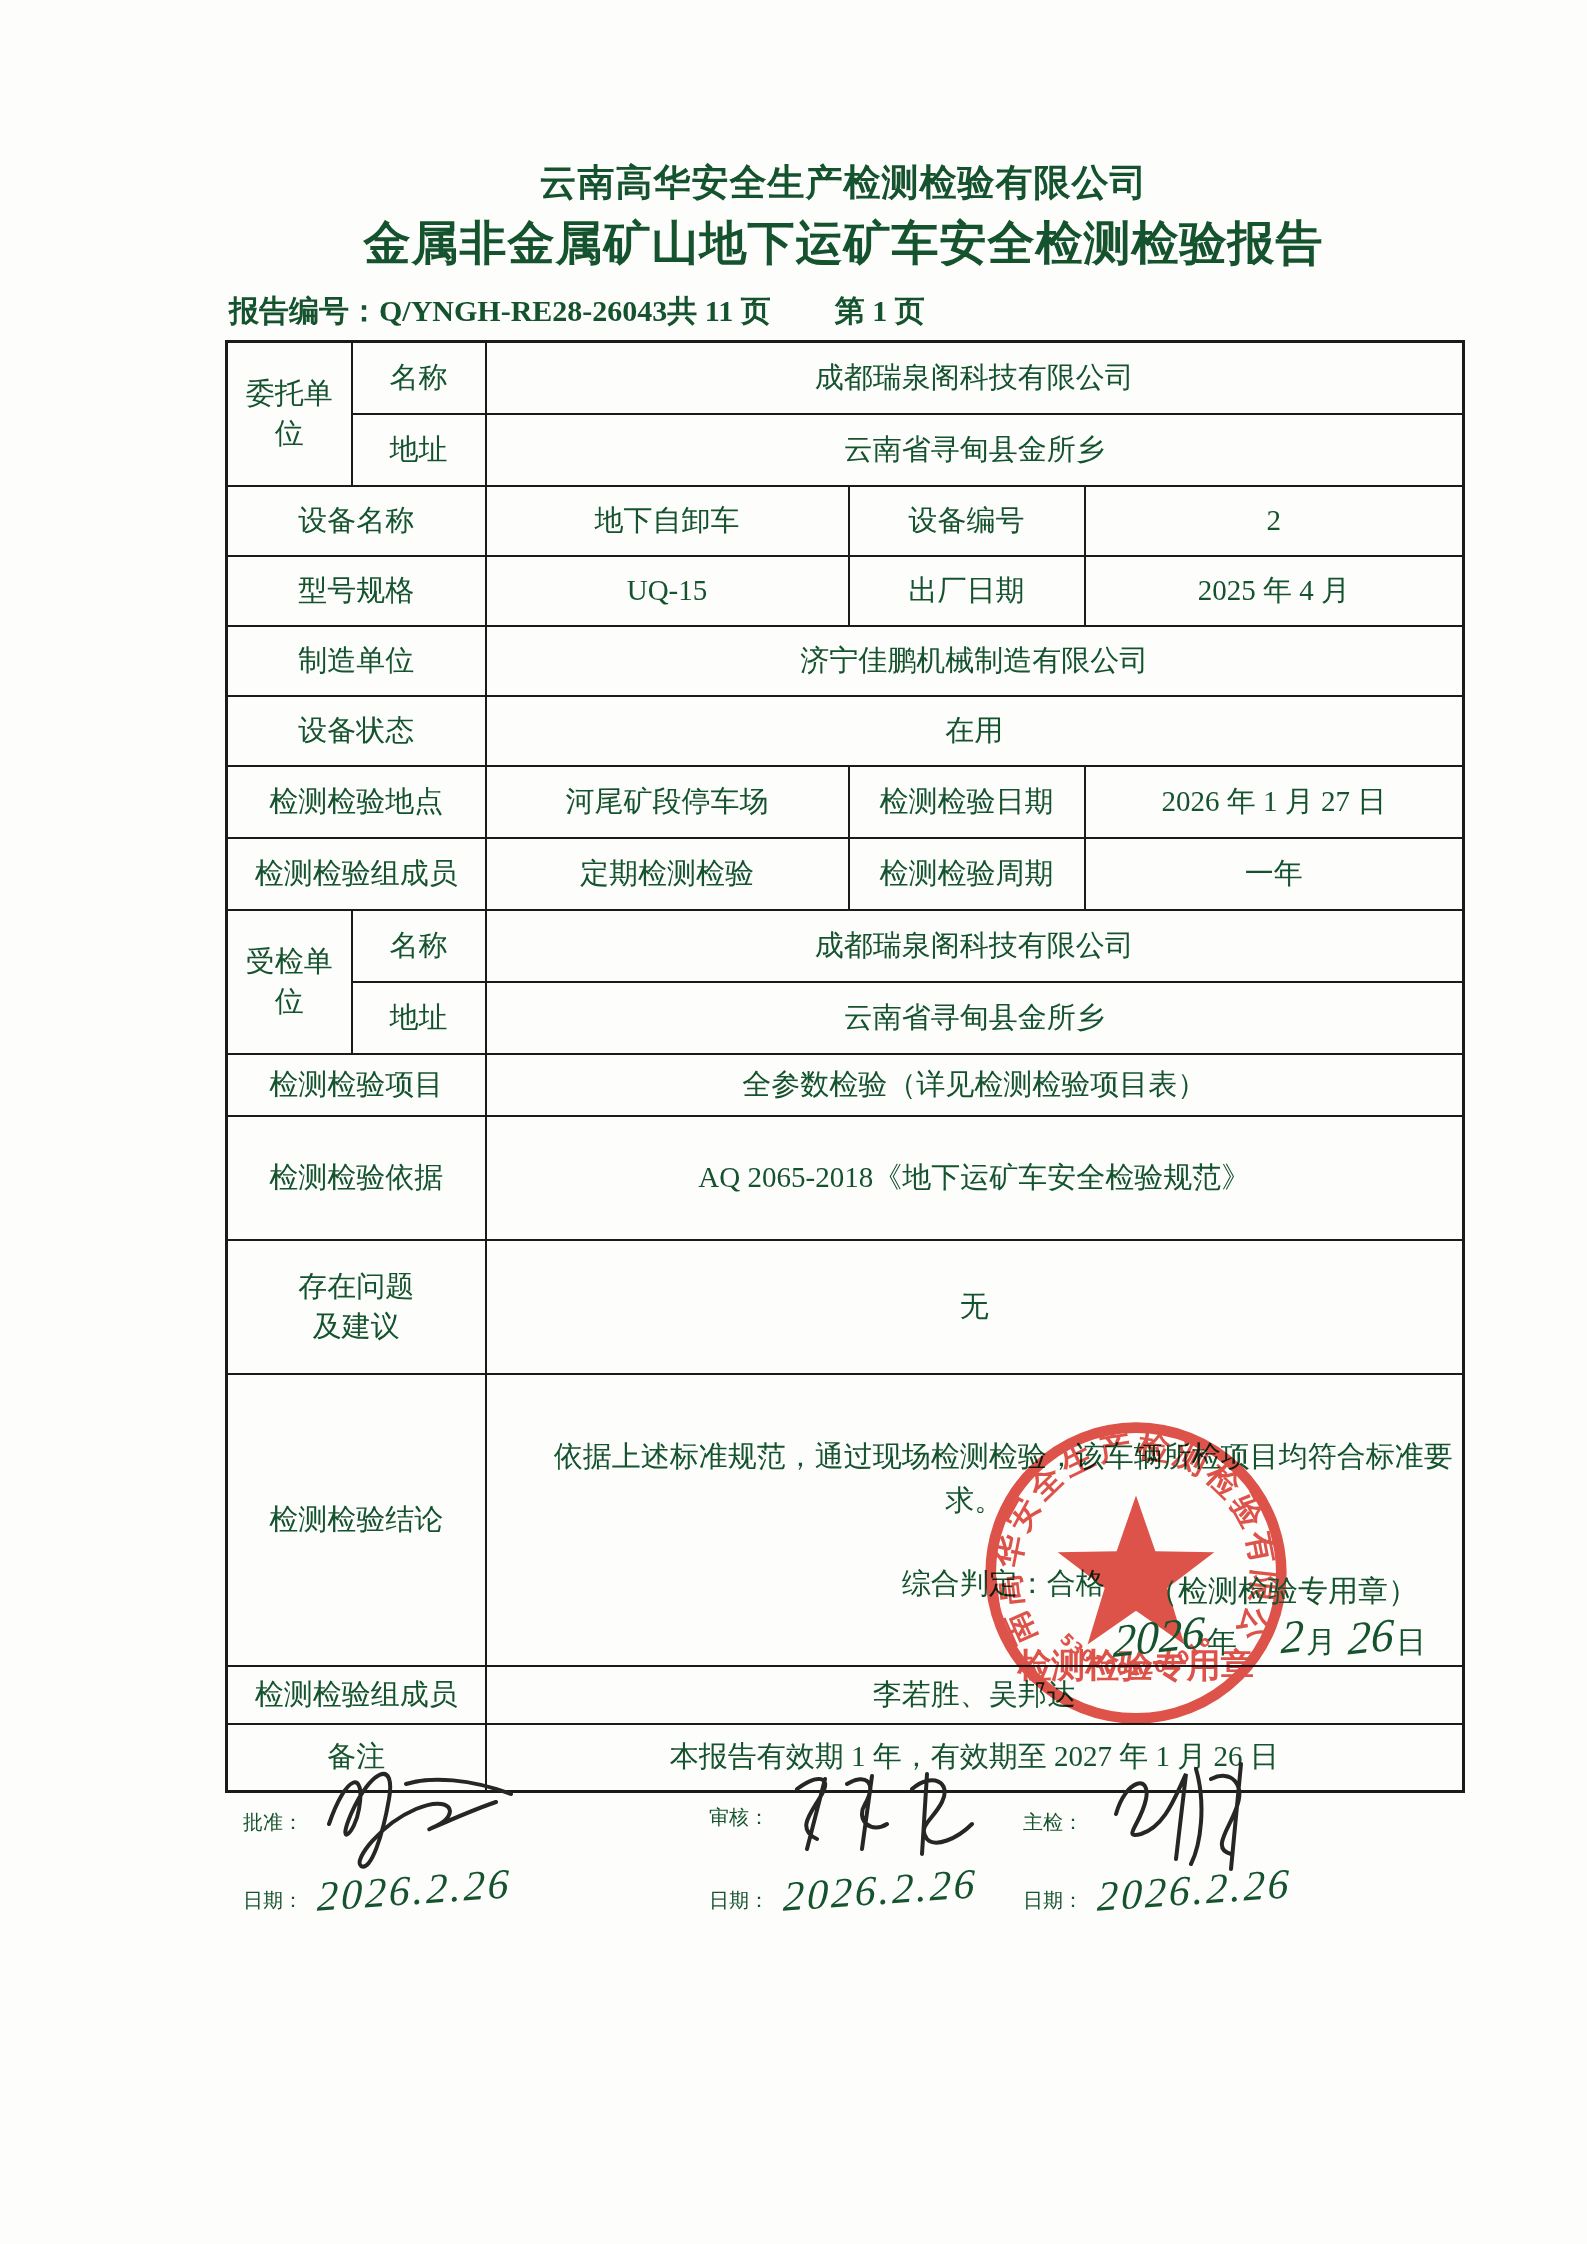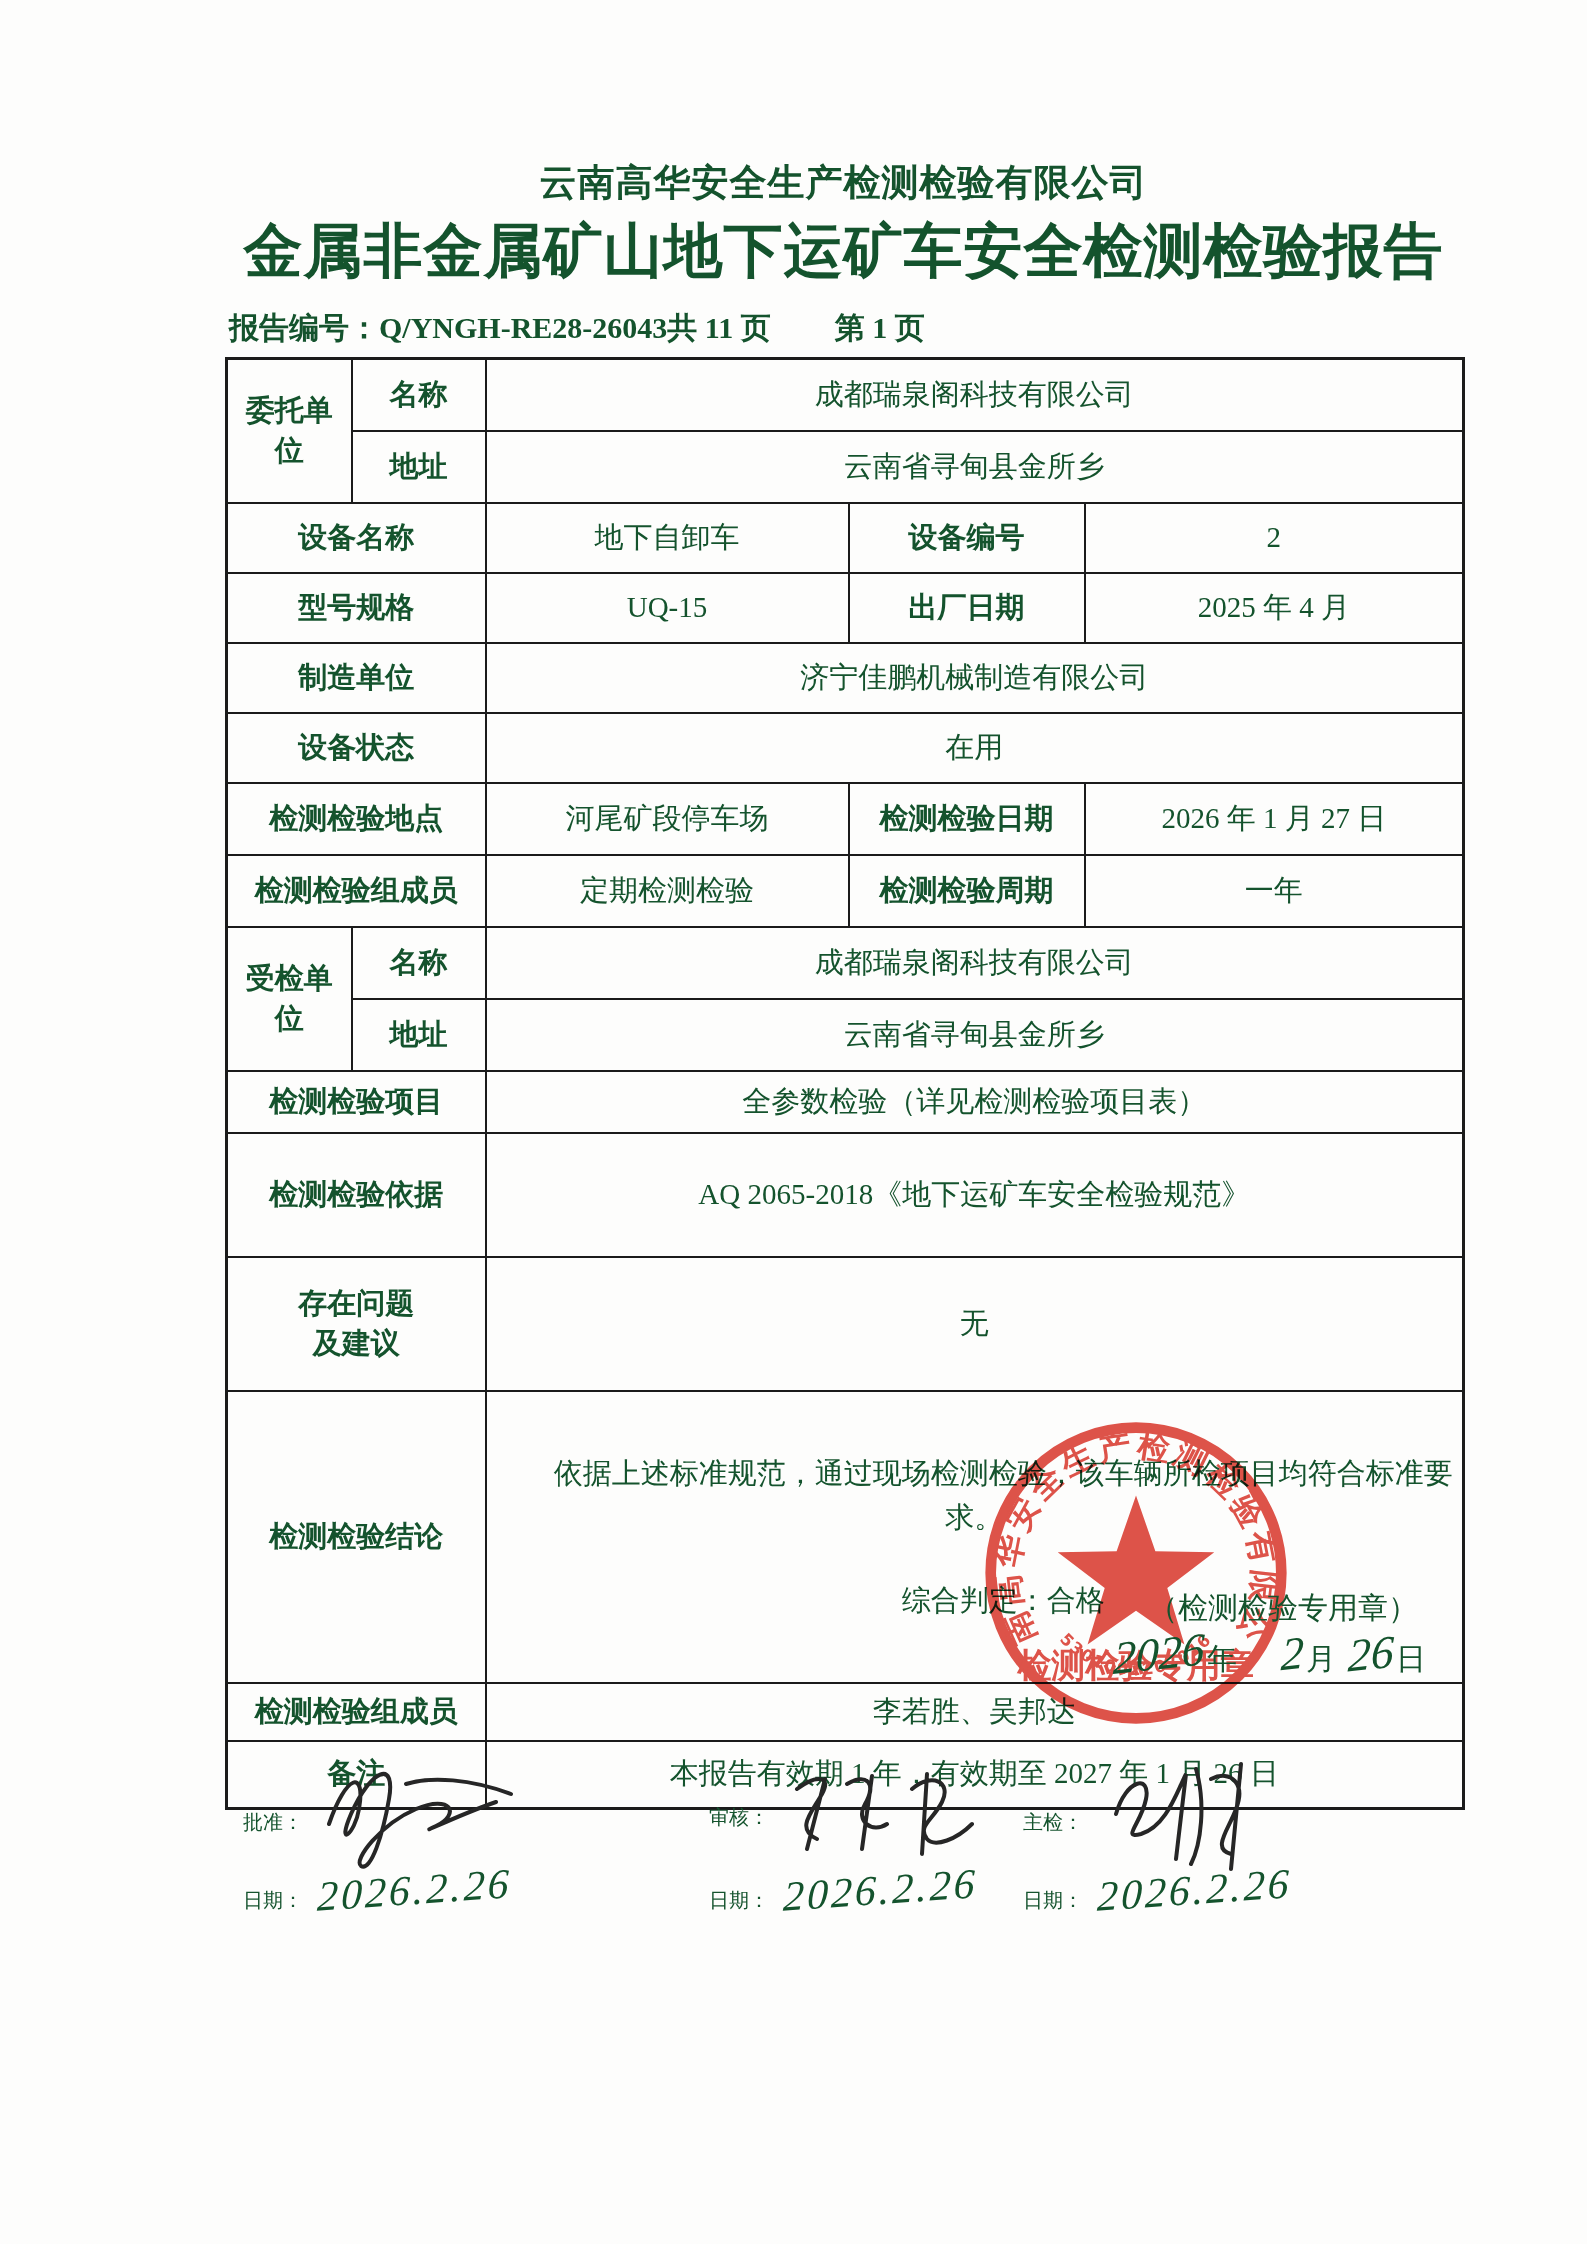--- a/index.html
+++ b/index.html
@@ -6,36 +6,36 @@
   .page{
     position:relative;
     width:1587px;height:2244px;
     background:#fdfdfc;
     font-family:"Liberation Serif", serif;
     color:#14532d;
     overflow:hidden;
   }
   .content{position:absolute;left:225px;top:158px;width:1237px;}
   .h-company{text-align:center;font-size:37px;font-weight:700;letter-spacing:1px;}
-  .h-title{text-align:center;font-size:59px;font-weight:700;letter-spacing:1px;margin-top:4px;}
+  .h-title{text-align:center;font-size:47px;font-weight:700;letter-spacing:1px;margin-top:4px;}
   .h-report-line{display:flex;align-items:baseline;font-size:30px;font-weight:700;margin-top:16px;padding:0 4px;}
   .h-pages{display:flex;gap:64px;padding-right:14px;}
 
   table.main{
     border-collapse:collapse;table-layout:fixed;
     width:1237px;margin-top:8px;
     border:3px solid #1b1b1b;
   }
   table.main td{
     border:2px solid #1b1b1b;
     text-align:center;vertical-align:middle;
     font-size:29px;padding:4px 6px;
     overflow:hidden;
   }
-  td.lab{font-weight:700;font-size:30px;}
+  td.lab{font-weight:400;font-size:30px;}
   td.left{text-align:left;padding-left:16px;}
   .r72{height:72px}.r70{height:70px}.r66{height:62px}
   .r128{height:124px}.r111{height:134px}.r296{height:292px}
   .r62{height:58px}.r72b{height:68px}
 
   td.concl{position:relative;text-align:left;vertical-align:top;padding:22px 26px 0 26px;}
   .concl-p{font-size:29px;line-height:1.5;text-indent:2em;margin:0;}
   .verdict{font-size:29px;margin-top:42px;margin-left:2em;}
   .seal-note{position:absolute;right:44px;top:196px;font-size:30px;z-index:6;}
   .seal-date{position:absolute;right:36px;top:244px;font-size:30px;z-index:6;white-space:nowrap;}

